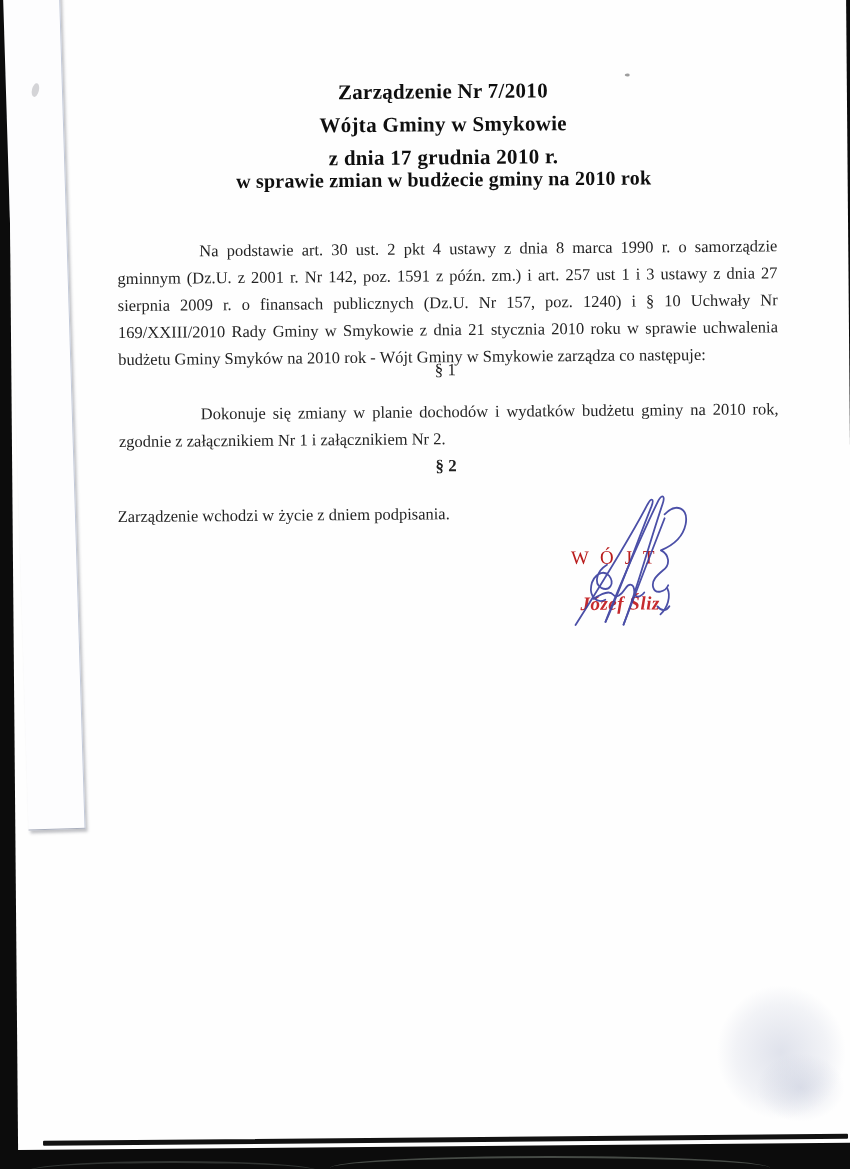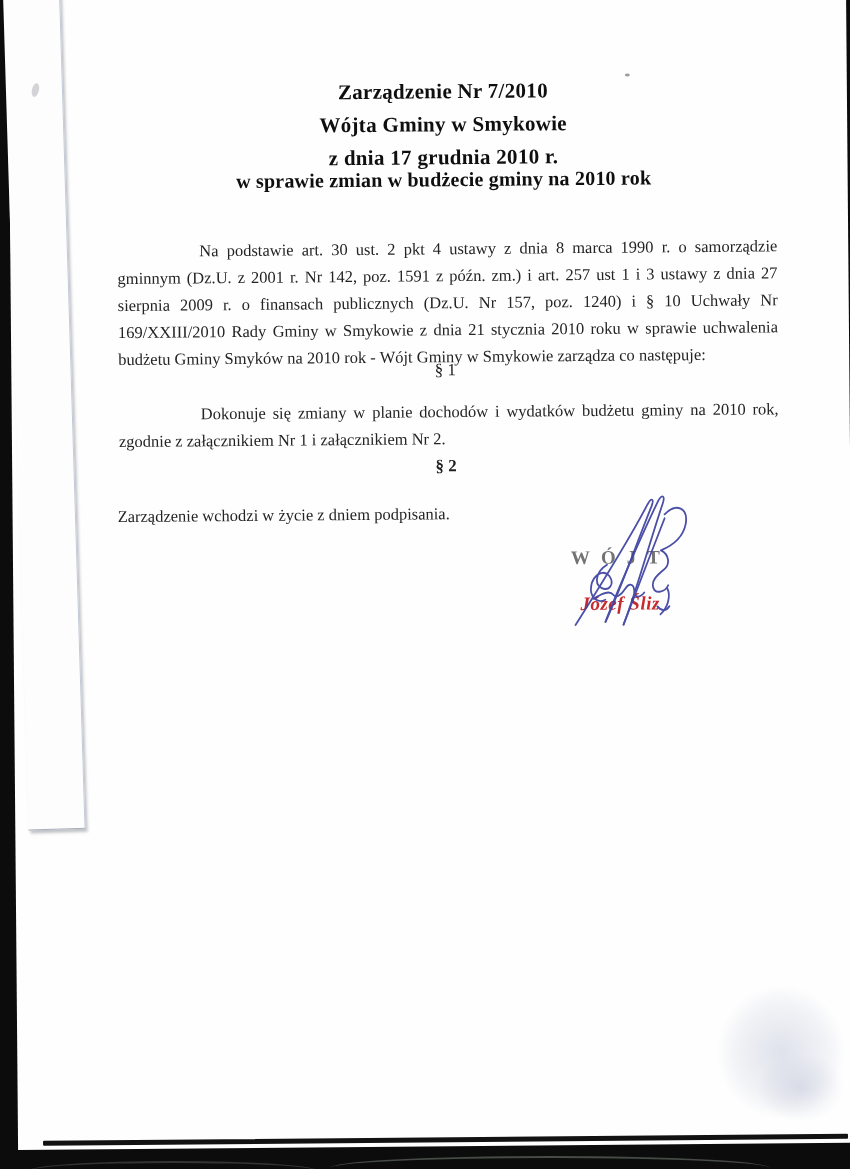--- a/index.html
+++ b/index.html
@@ -60,21 +60,21 @@
   .p-final{ top:512px; left:105px; text-align:left; }
   .section-mark{
     position:absolute; left:104px; width:660px;
     text-align:center; font-size:17px; color:#202020;
   }
   .s1{ top:372px; }
   .s2{ top:468px; font-weight:bold; }
   
   .stamp-title{
     position:absolute; left:558px; top:560px;
-    font-size:19px; font-weight:bold; color:#737373;
+    font-size:19px; font-weight:normal; color:#b91c1c;
     letter-spacing:11px; white-space:nowrap;
   }
   .stamp-name{
     position:absolute; left:567px; top:606px;
     font-size:19px; font-weight:bold; font-style:italic; color:#c62b2e;
     letter-spacing:0.5px; white-space:nowrap;
   }
   .signature-svg{
     position:absolute; left:540px; top:502px;
     width:140px; height:150px; z-index:3;

